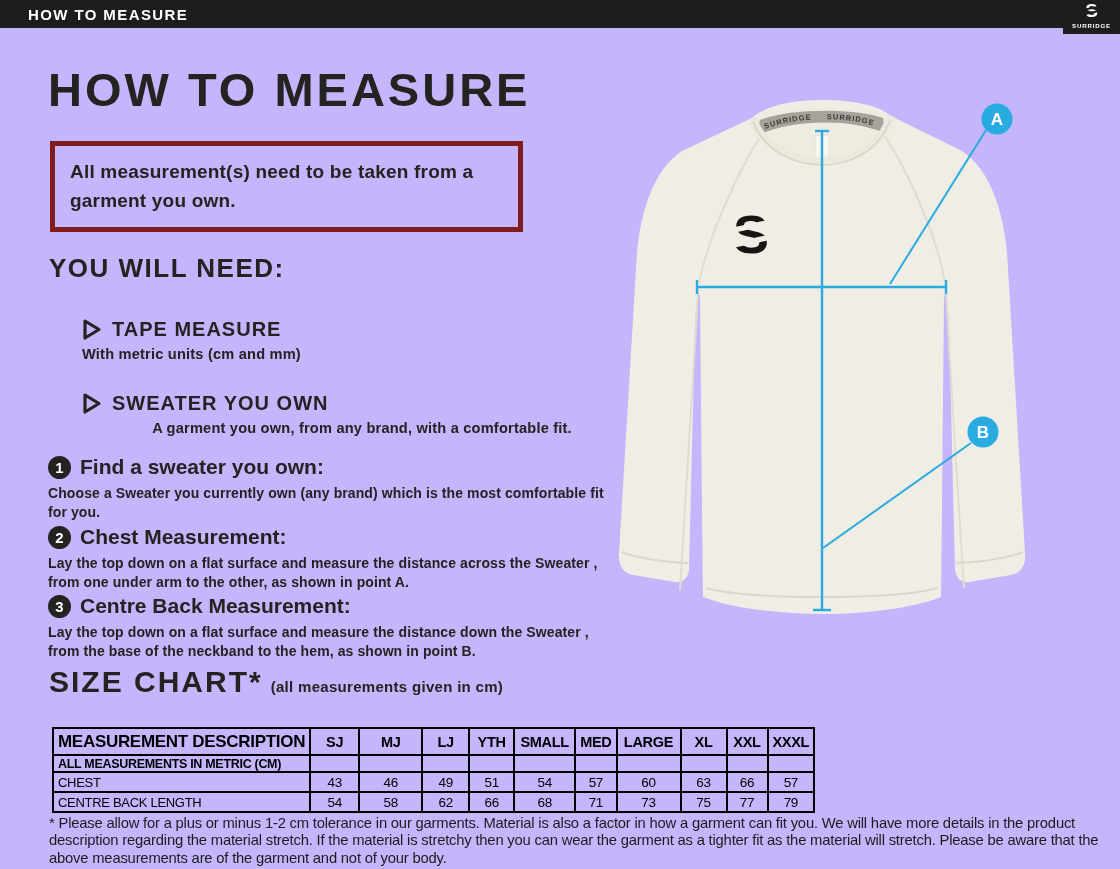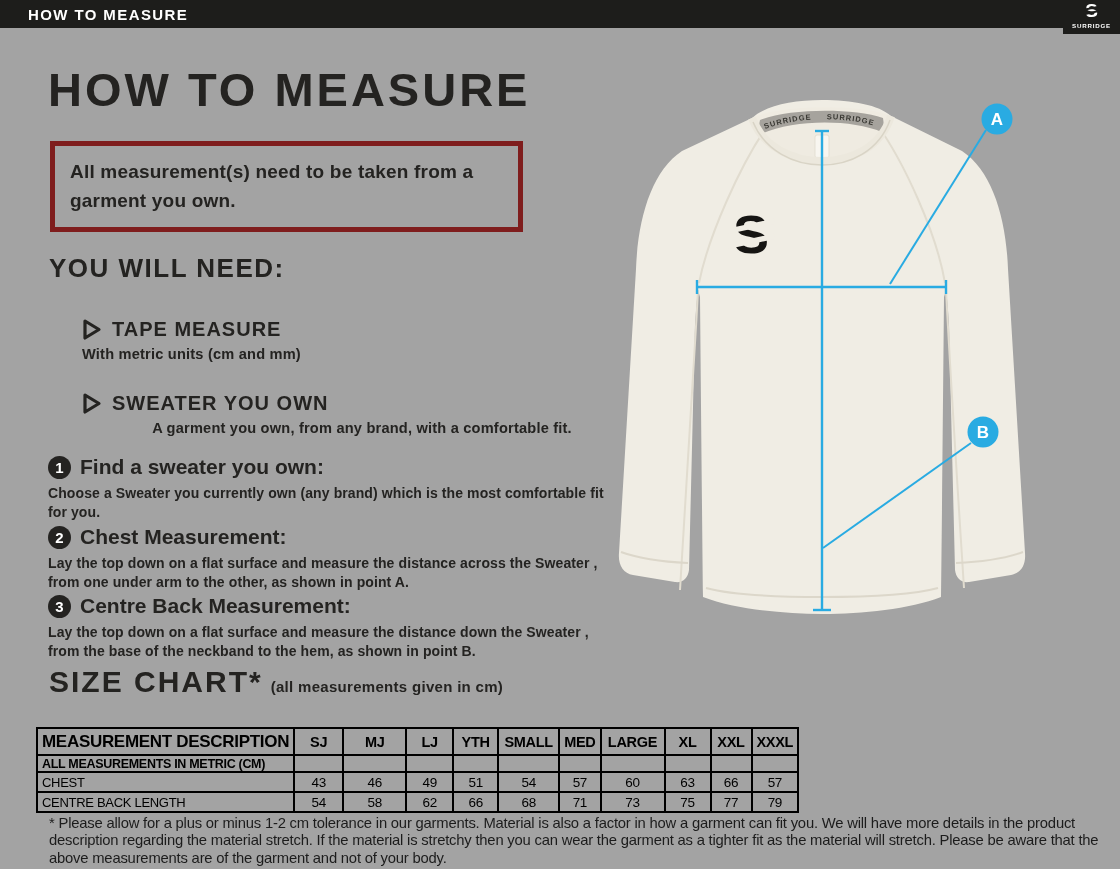--- a/index.html
+++ b/index.html
@@ -1,18 +1,18 @@
 <!DOCTYPE html>
 <html><head>
 <meta charset="utf-8">
 <style>
   * { margin:0; padding:0; box-sizing:border-box; }
   body { background:#fff; }
   .container {
-    position:relative; width:1120px; height:869px; background:#a3a3a3;
+    position:relative; width:1120px; height:869px; background:#c4b5fd;
     font-family:"Liberation Sans", sans-serif; color:#242321; overflow:hidden;
   }
   
   .topbar { position:absolute; top:0; left:0; width:1120px; height:28px;
     background:#1d1d1b; display:flex; align-items:center; padding-left:28px; }
   .topbar-title { color:#ffffff; font-size:15px; font-weight:bold; letter-spacing:1.4px; }
   .logo-box { position:absolute; top:0; right:0; width:57px; height:34px;
     background:#1d1d1b; display:flex; align-items:center; justify-content:center; }
   
   .h1 { position:absolute; left:48px; top:62px; font-size:47px; font-weight:800;
@@ -31,21 +31,21 @@
   .step-head { display:flex; align-items:center; gap:9px; font-size:21px; font-weight:800; }
   .step-num { width:23px; height:23px; border-radius:50%; background:#242321; color:#fff;
     font-size:15px; font-weight:bold; display:flex; align-items:center; justify-content:center; flex:0 0 auto; }
   .step-desc { font-size:14px; font-weight:bold; line-height:1.33; margin-top:5px;
     letter-spacing:0.1px; width:558px; }
   .size-chart-head { position:absolute; left:49px; top:665px; display:flex;
     align-items:baseline; gap:8px; }
   .sc-main { font-size:30px; font-weight:800; letter-spacing:2px; }
   .sc-sub { font-size:15px; font-weight:800; letter-spacing:0.3px; }
   
-  .size-table { position:absolute; left:36px; top:727px; border-collapse:collapse;
+  .size-table { position:absolute; left:52px; top:727px; border-collapse:collapse;
     table-layout:fixed; color:#000; }
   .size-table th, .size-table td { border:2px solid #000; padding:0 4px;
     text-align:center; letter-spacing:-0.3px; overflow:hidden; white-space:nowrap; }
   .size-table .c0 { text-align:left; }
   .size-table tr.head th { height:27px; font-size:14.5px; }
   .size-table tr.head th.c0 { font-size:17px; }
   .size-table tr.metric td { height:17px; font-size:12.5px; font-weight:bold; }
   .size-table tr.datarow td { height:20px; font-size:13.5px; font-weight:normal; }
   .size-table tr.datarow td.c0 { font-size:13px; }
   

